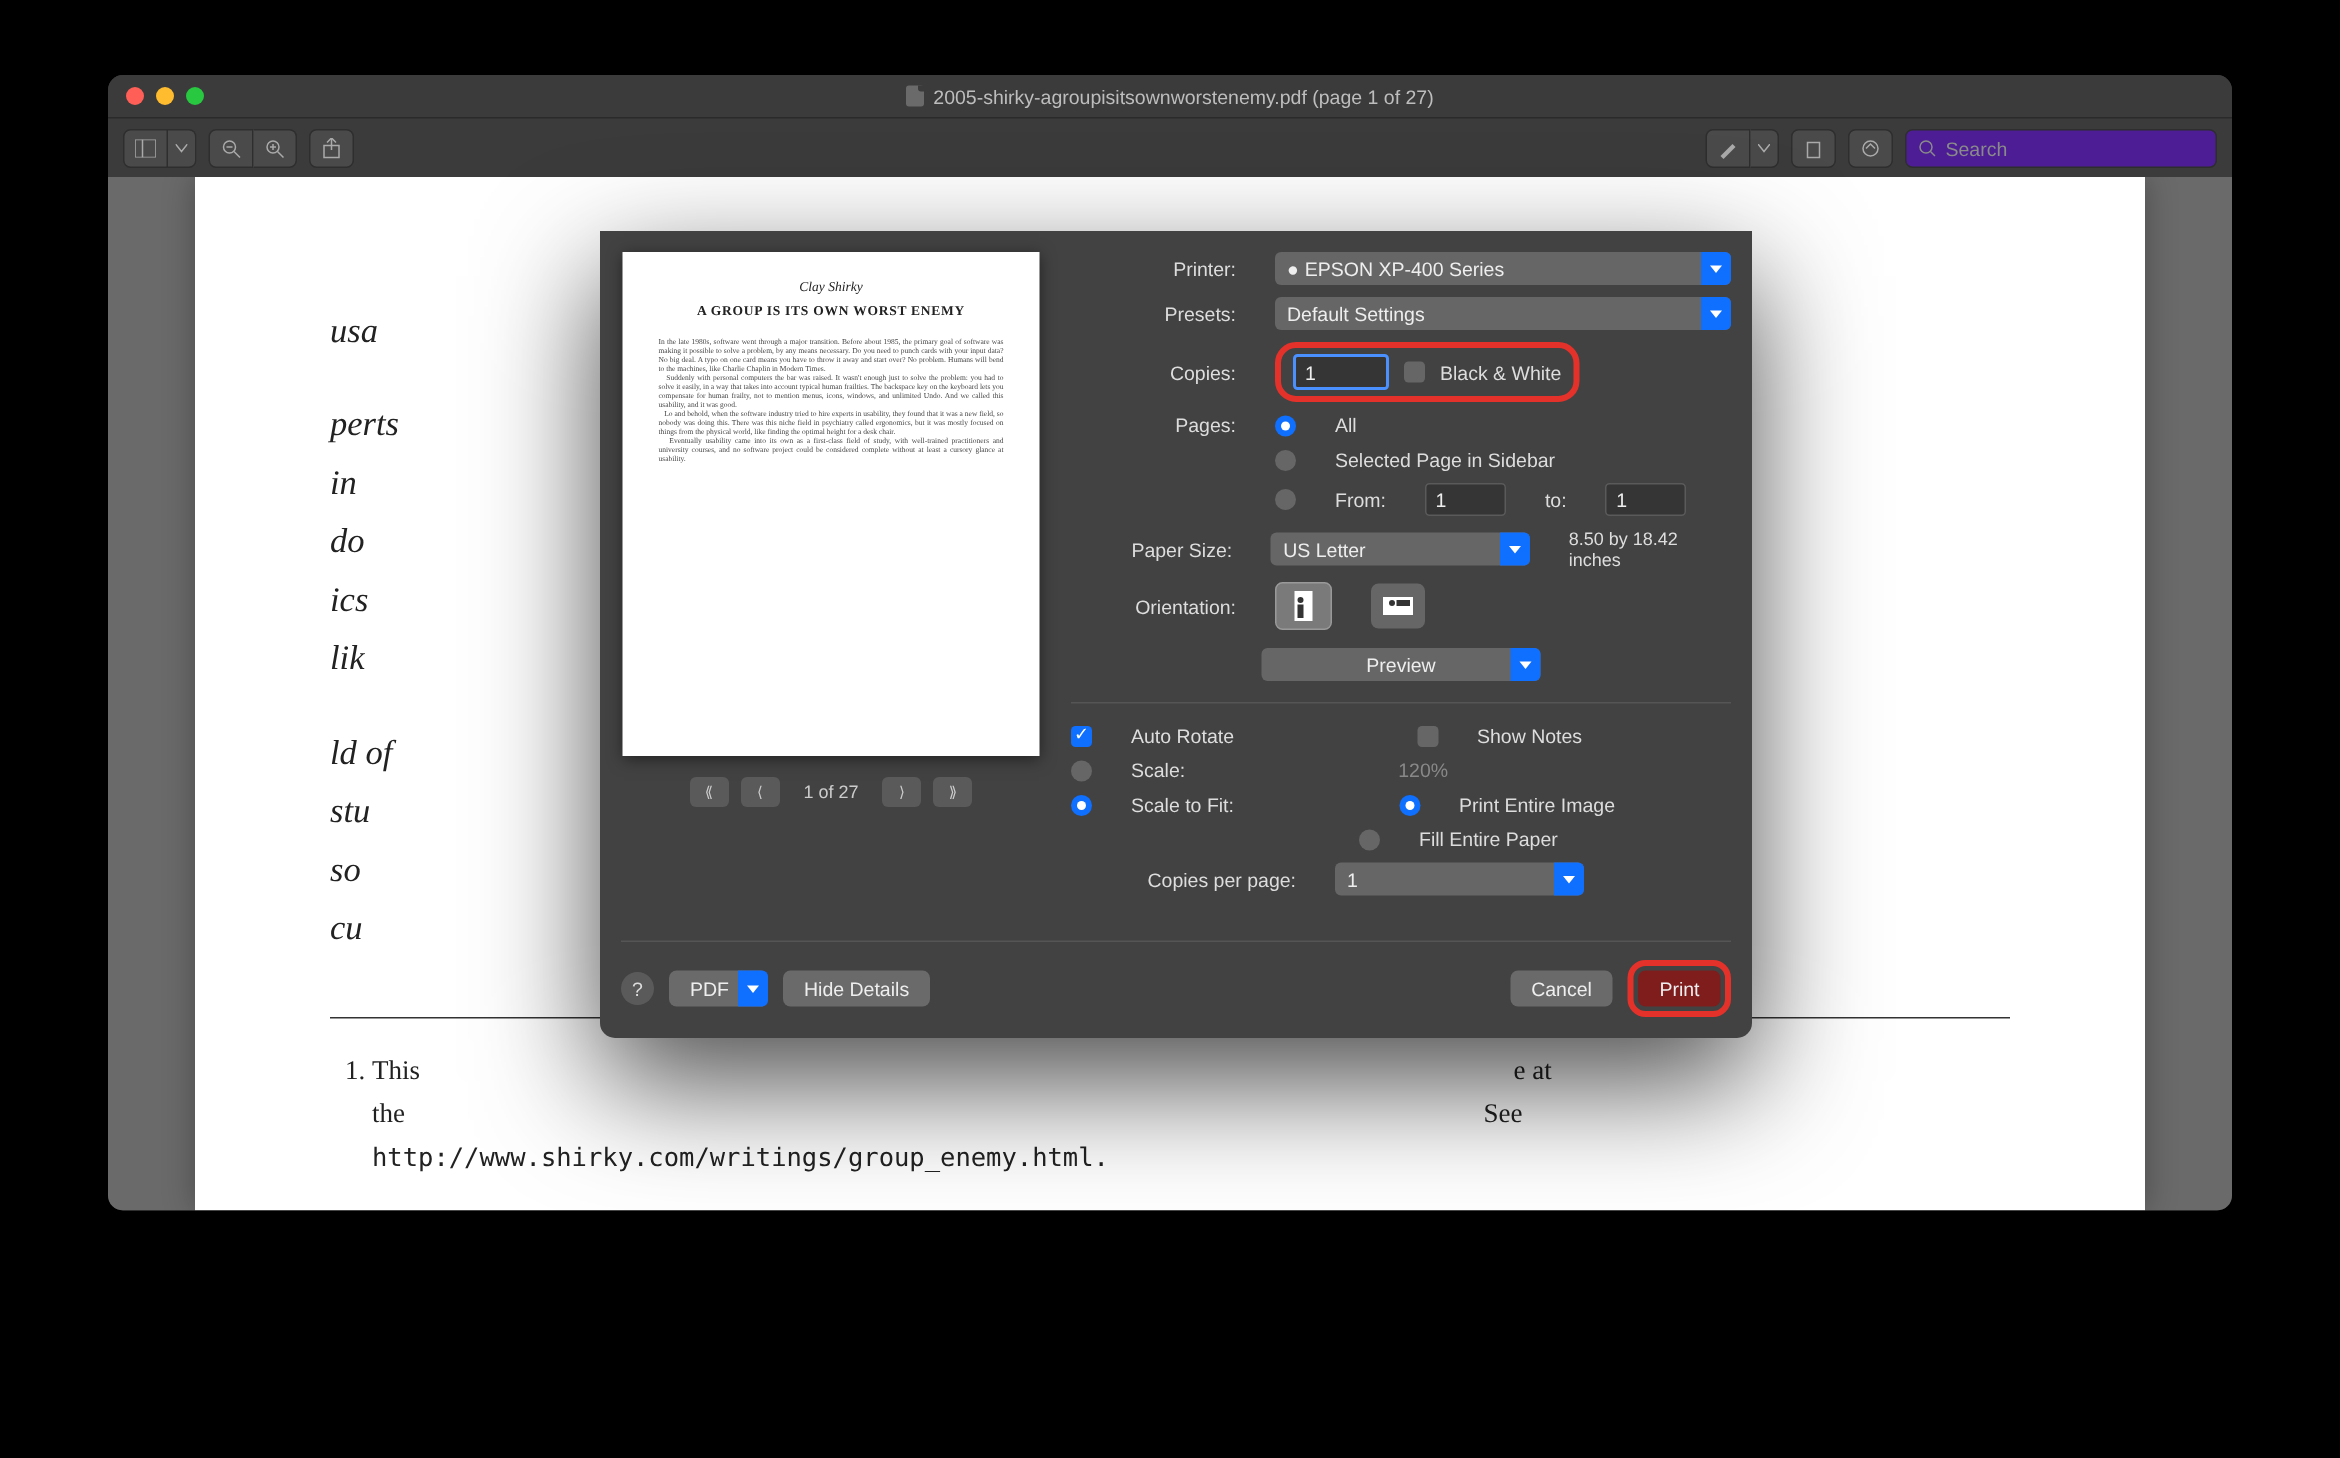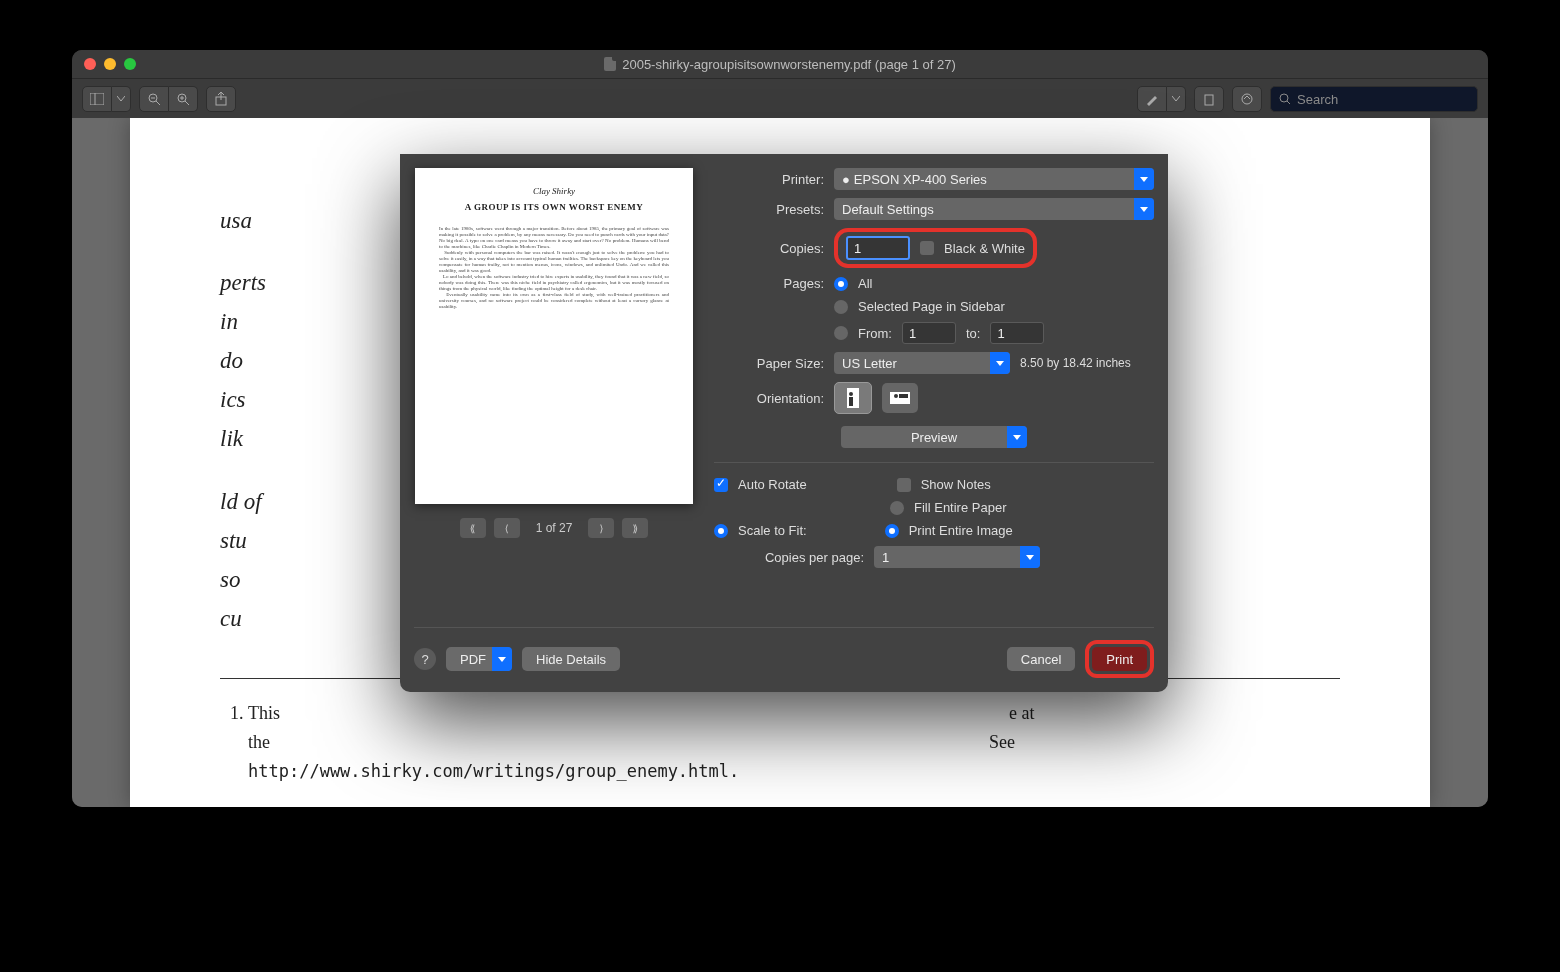--- a/index.html
+++ b/index.html
@@ -9,39 +9,39 @@
   .traffic{display:flex;gap:8px;margin-left:12px;}
   .dot{width:12px;height:12px;border-radius:50%;}
   .dot.r{background:#ff5f57;} .dot.y{background:#febc2e;} .dot.g{background:#28c840;}
   .title{position:absolute;left:0;right:0;text-align:center;font-size:13px;color:#bdbdbd;display:flex;justify-content:center;align-items:center;gap:6px;}
   .docicon{width:12px;height:14px;background:#6a6a6a;border-radius:2px;display:inline-block;position:relative;}
   .docicon::after{content:"";position:absolute;right:0;top:0;width:4px;height:4px;background:#3b3b3b;border-bottom-left-radius:2px;}
   .toolbar{height:40px;background:#3b3b3b;border-bottom:1px solid #2a2a2a;display:flex;align-items:center;padding:0 10px;gap:8px;}
   .tbbtn{height:24px;min-width:28px;background:#4a4a4a;border:1px solid #2e2e2e;border-radius:5px;display:flex;align-items:center;justify-content:center;color:#bbb;font-size:11px;}
   .tbgroup{display:flex;} .tbgroup .tbbtn{border-radius:0;} .tbgroup .tbbtn:first-child{border-radius:5px 0 0 5px;} .tbgroup .tbbtn:last-child{border-radius:0 5px 5px 0;border-left:none;}
   .spacer{flex:1;}
-  .search{height:24px;width:190px;background:#0f172a;border:1px solid #2e2e2e;border-radius:5px;display:flex;align-items:center;padding:0 8px;color:#8a8a8a;gap:6px;}
+  .search{height:24px;width:190px;background:#4c1d95;border:1px solid #2e2e2e;border-radius:5px;display:flex;align-items:center;padding:0 8px;color:#8a8a8a;gap:6px;}
   .doc{position:absolute;left:0;right:0;top:68px;bottom:0;background:#6a6a6a;display:flex;justify-content:center;overflow:hidden;}
   .page{width:1120px;background:#fff;color:#222;padding:60px 90px 40px;font-family:Georgia,serif;font-size:23px;font-style:italic;line-height:1.7;box-shadow:0 0 20px rgba(0,0,0,.3);}
   .page hr{border:none;border-top:1px solid #333;margin:40px 0 20px;}
   .page ol{font-style:normal;font-size:18px;line-height:1.6;padding-left:28px;}
   .page .url{font-family:Menlo,monospace;font-size:17px;}
   
   .dialog{position:absolute;left:328px;top:104px;width:740px;height:510px;background:#424242;border-radius:0 0 10px 10px;box-shadow:0 30px 80px rgba(0,0,0,.7);padding:14px;display:flex;flex-direction:column;}
   .dbody{flex:1;display:flex;gap:20px;}
   .preview{width:280px;display:flex;flex-direction:column;align-items:center;}
   .pvpage{width:230px;height:300px;background:#fff;box-shadow:0 2px 10px rgba(0,0,0,.5);color:#222;font-family:Georgia,serif;font-size:6px;padding:18px 24px;text-align:center;overflow:hidden;}
   .pvpage .a{font-size:9px;font-style:italic;margin-bottom:6px;}
   .pvpage .t{font-size:9px;font-weight:bold;letter-spacing:.5px;margin-bottom:14px;}
   .pvpage .body{text-align:justify;font-size:5px;line-height:1.2;color:#444;}
   .pvnav{display:flex;align-items:center;gap:8px;margin-top:14px;}
   .pvbtn{height:20px;width:26px;background:#5a5a5a;border-radius:4px;display:flex;align-items:center;justify-content:center;color:#ccc;font-size:10px;}
   .pvlbl{color:#ccc;font-size:12px;padding:0 8px;}
   .form{flex:1;display:flex;flex-direction:column;gap:8px;font-size:13px;color:#ddd;}
-  .row{display:flex;align-items:center;gap:10px;}
+  .row{display:flex;align-items:center;gap:26px;}
   .lbl{width:110px;text-align:right;}
   .select{height:22px;background:#666;border-radius:4px;display:flex;align-items:center;padding:0 8px;position:relative;min-width:150px;color:#eee;}
   .select.blue .caret, .caretblue{position:absolute;right:0;top:0;width:20px;height:100%;background:#0f6fff;border-radius:0 4px 4px 0;display:flex;align-items:center;justify-content:center;}
   .select.blue .caret::after,.caretblue::after{content:"";border-left:4px solid transparent;border-right:4px solid transparent;border-top:5px solid #fff;}
   .input{height:20px;background:#353535;border:1px solid #5a5a5a;border-radius:3px;color:#eee;padding:0 6px;display:flex;align-items:center;min-width:40px;}
   .input.focus{border:2px solid #4a90ff;}
   .radio{width:14px;height:14px;border-radius:50%;background:#666;display:inline-block;position:relative;flex-shrink:0;}
   .radio.on{background:#0f6fff;} .radio.on::after{content:"";position:absolute;left:4px;top:4px;width:6px;height:6px;background:#fff;border-radius:50%;}
   .check{width:14px;height:14px;border-radius:3px;background:#666;display:inline-block;position:relative;flex-shrink:0;}
   .check.on{background:#0f6fff;} .check.on::after{content:"✓";position:absolute;left:2px;top:-2px;color:#fff;font-size:12px;}
@@ -267,32 +267,38 @@
           </div>
           <div class="hr"></div>
           <div class="row">
             <span class="check on"></span>
             <span>Auto Rotate</span>
             <span style="width:70px"></span>
             <span class="check"></span>
             <span>Show Notes</span>
           </div>
           <div class="row">
-            <span style="width:166px"></span>
             <span class="radio"></span>
-            <span>Fill Entire Paper</span>
+            <span>Scale:</span>
+            <span style="width:90px"></span>
+            <span class="muted">120%</span>
           </div>
           <div class="row">
             <span class="radio on"></span>
             <span>Scale to Fit:</span>
             <span style="width:58px"></span>
             <span class="radio on"></span>
             <span>Print Entire Image</span>
           </div>
           <div class="row">
+            <span style="width:166px"></span>
+            <span class="radio"></span>
+            <span>Fill Entire Paper</span>
+          </div>
+          <div class="row">
             <span style="width:150px;text-align:right">Copies per page:</span>
             <div class="select blue" style="width:100px">
               <span>1</span>
                 <div class="caret"></div>
             </div>
           </div>
         </div>
       </div>
 
       <div class="footer">

